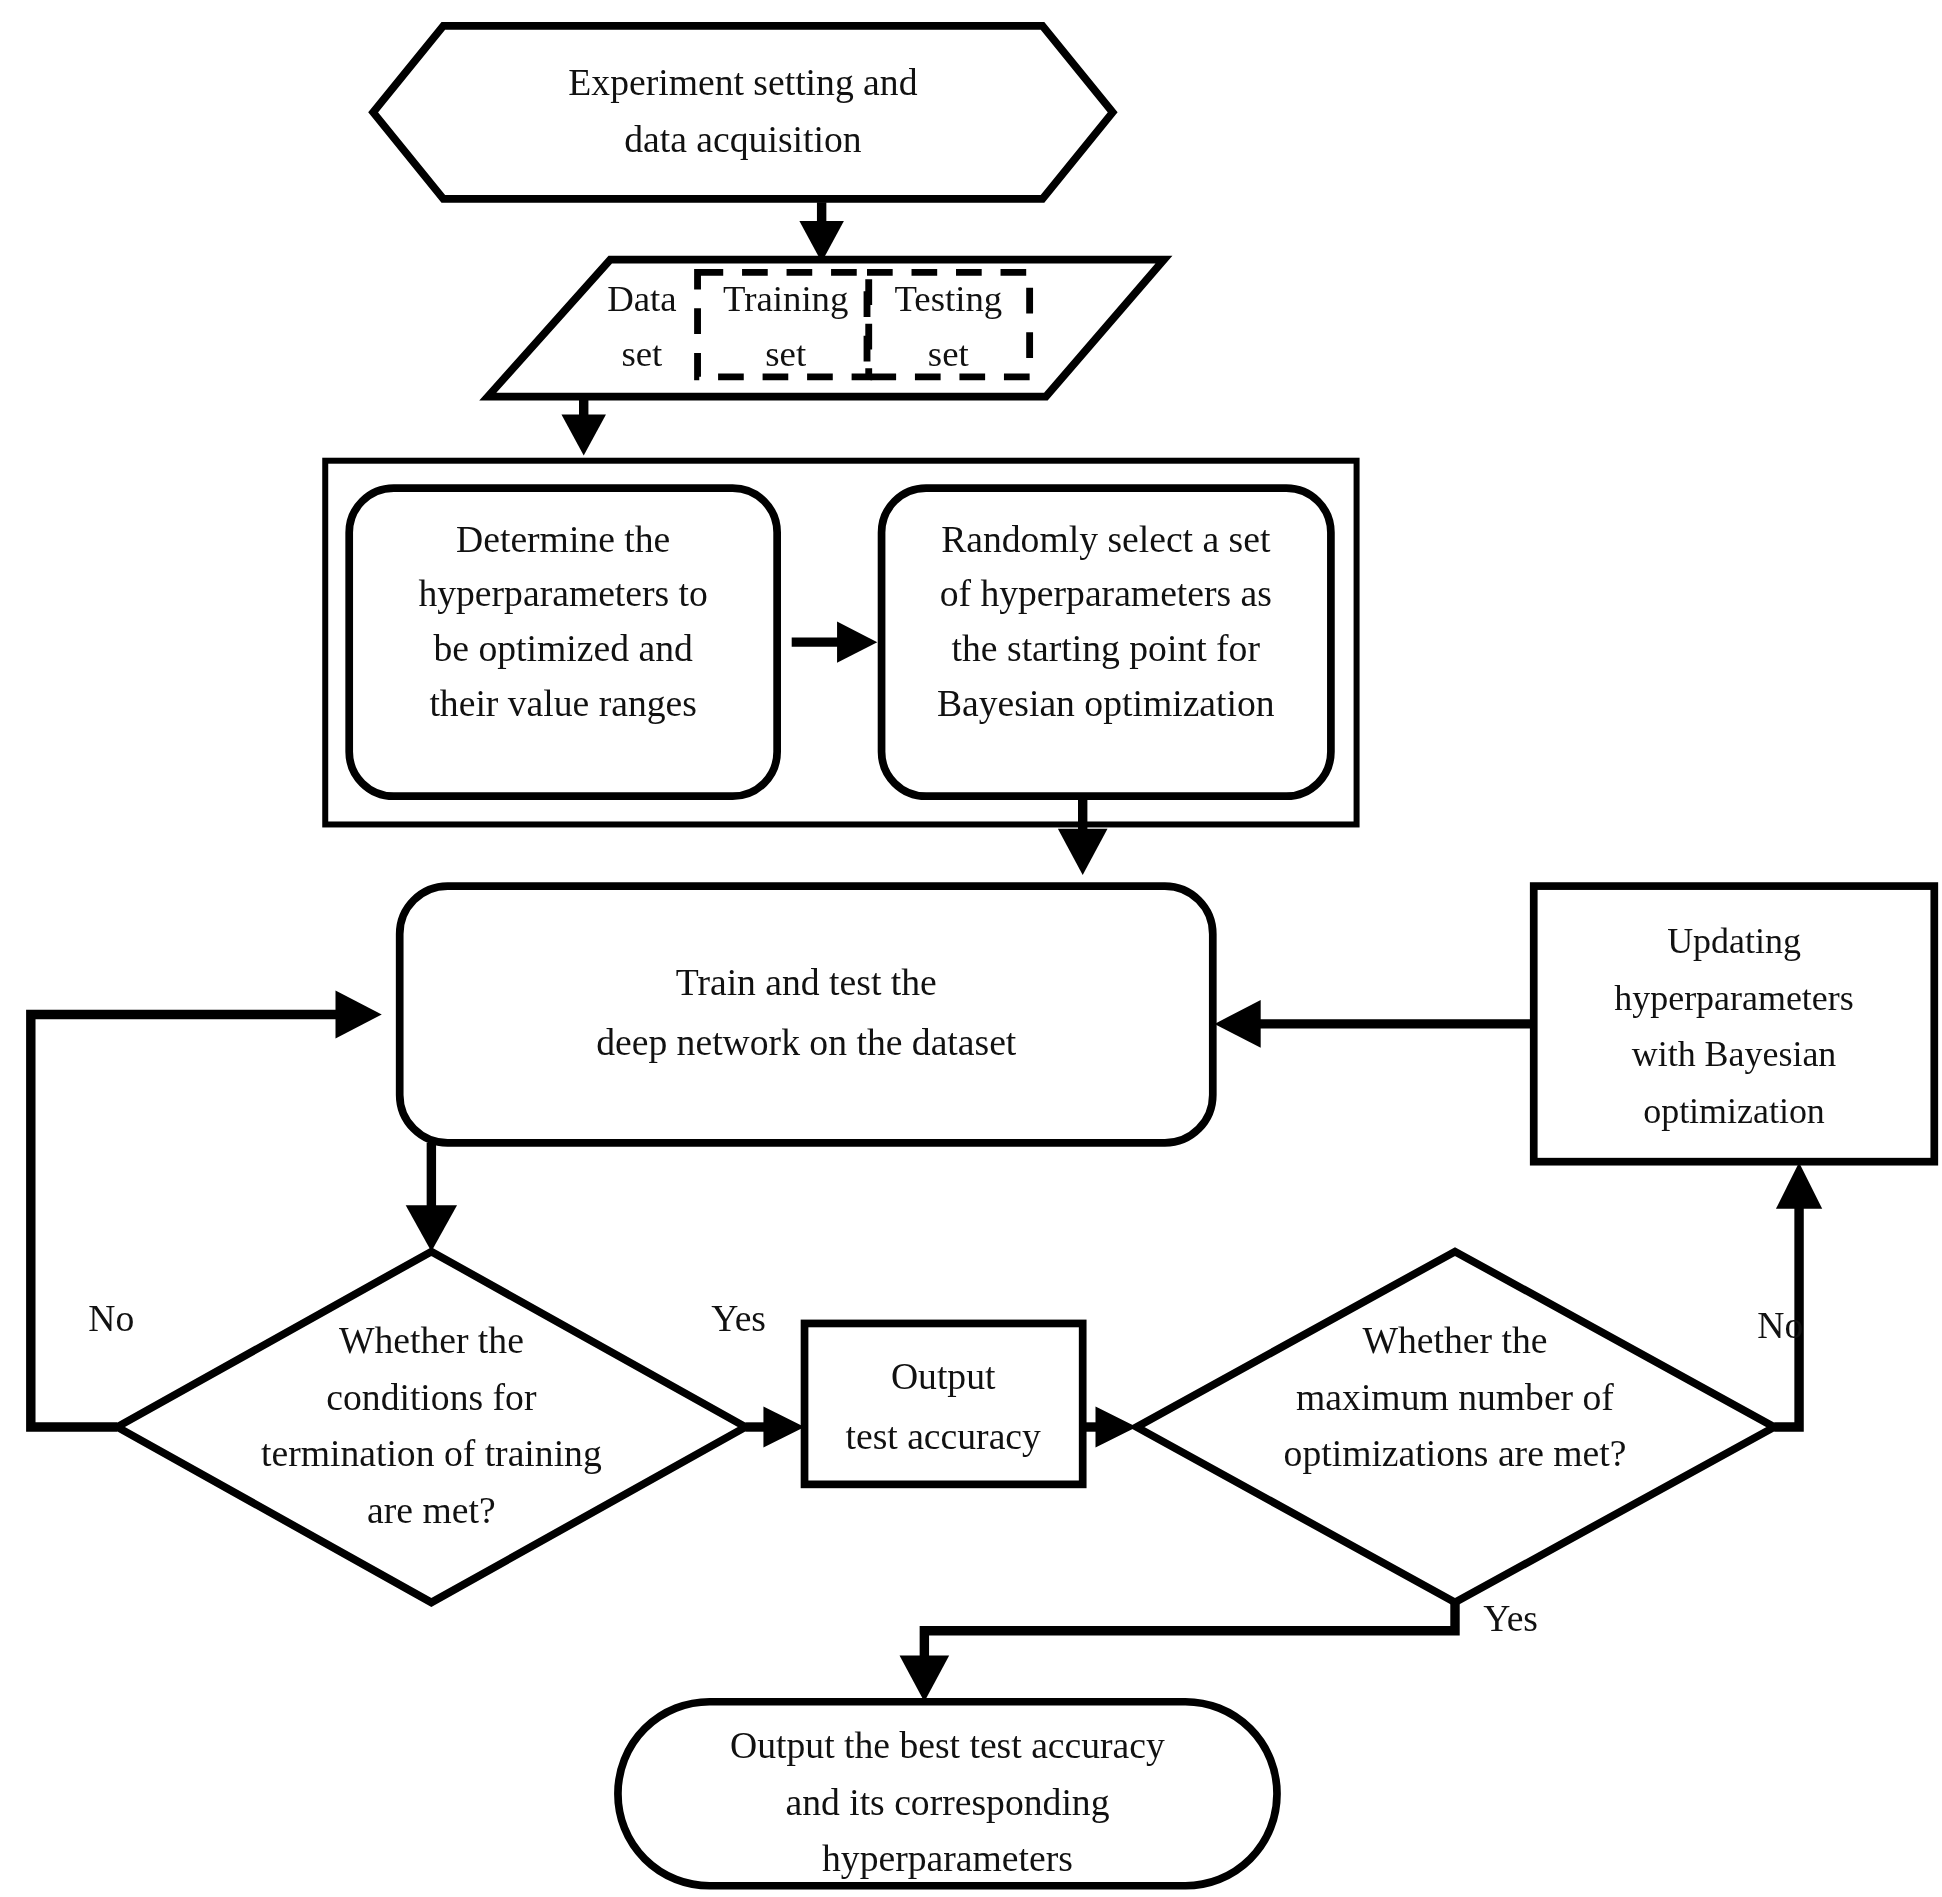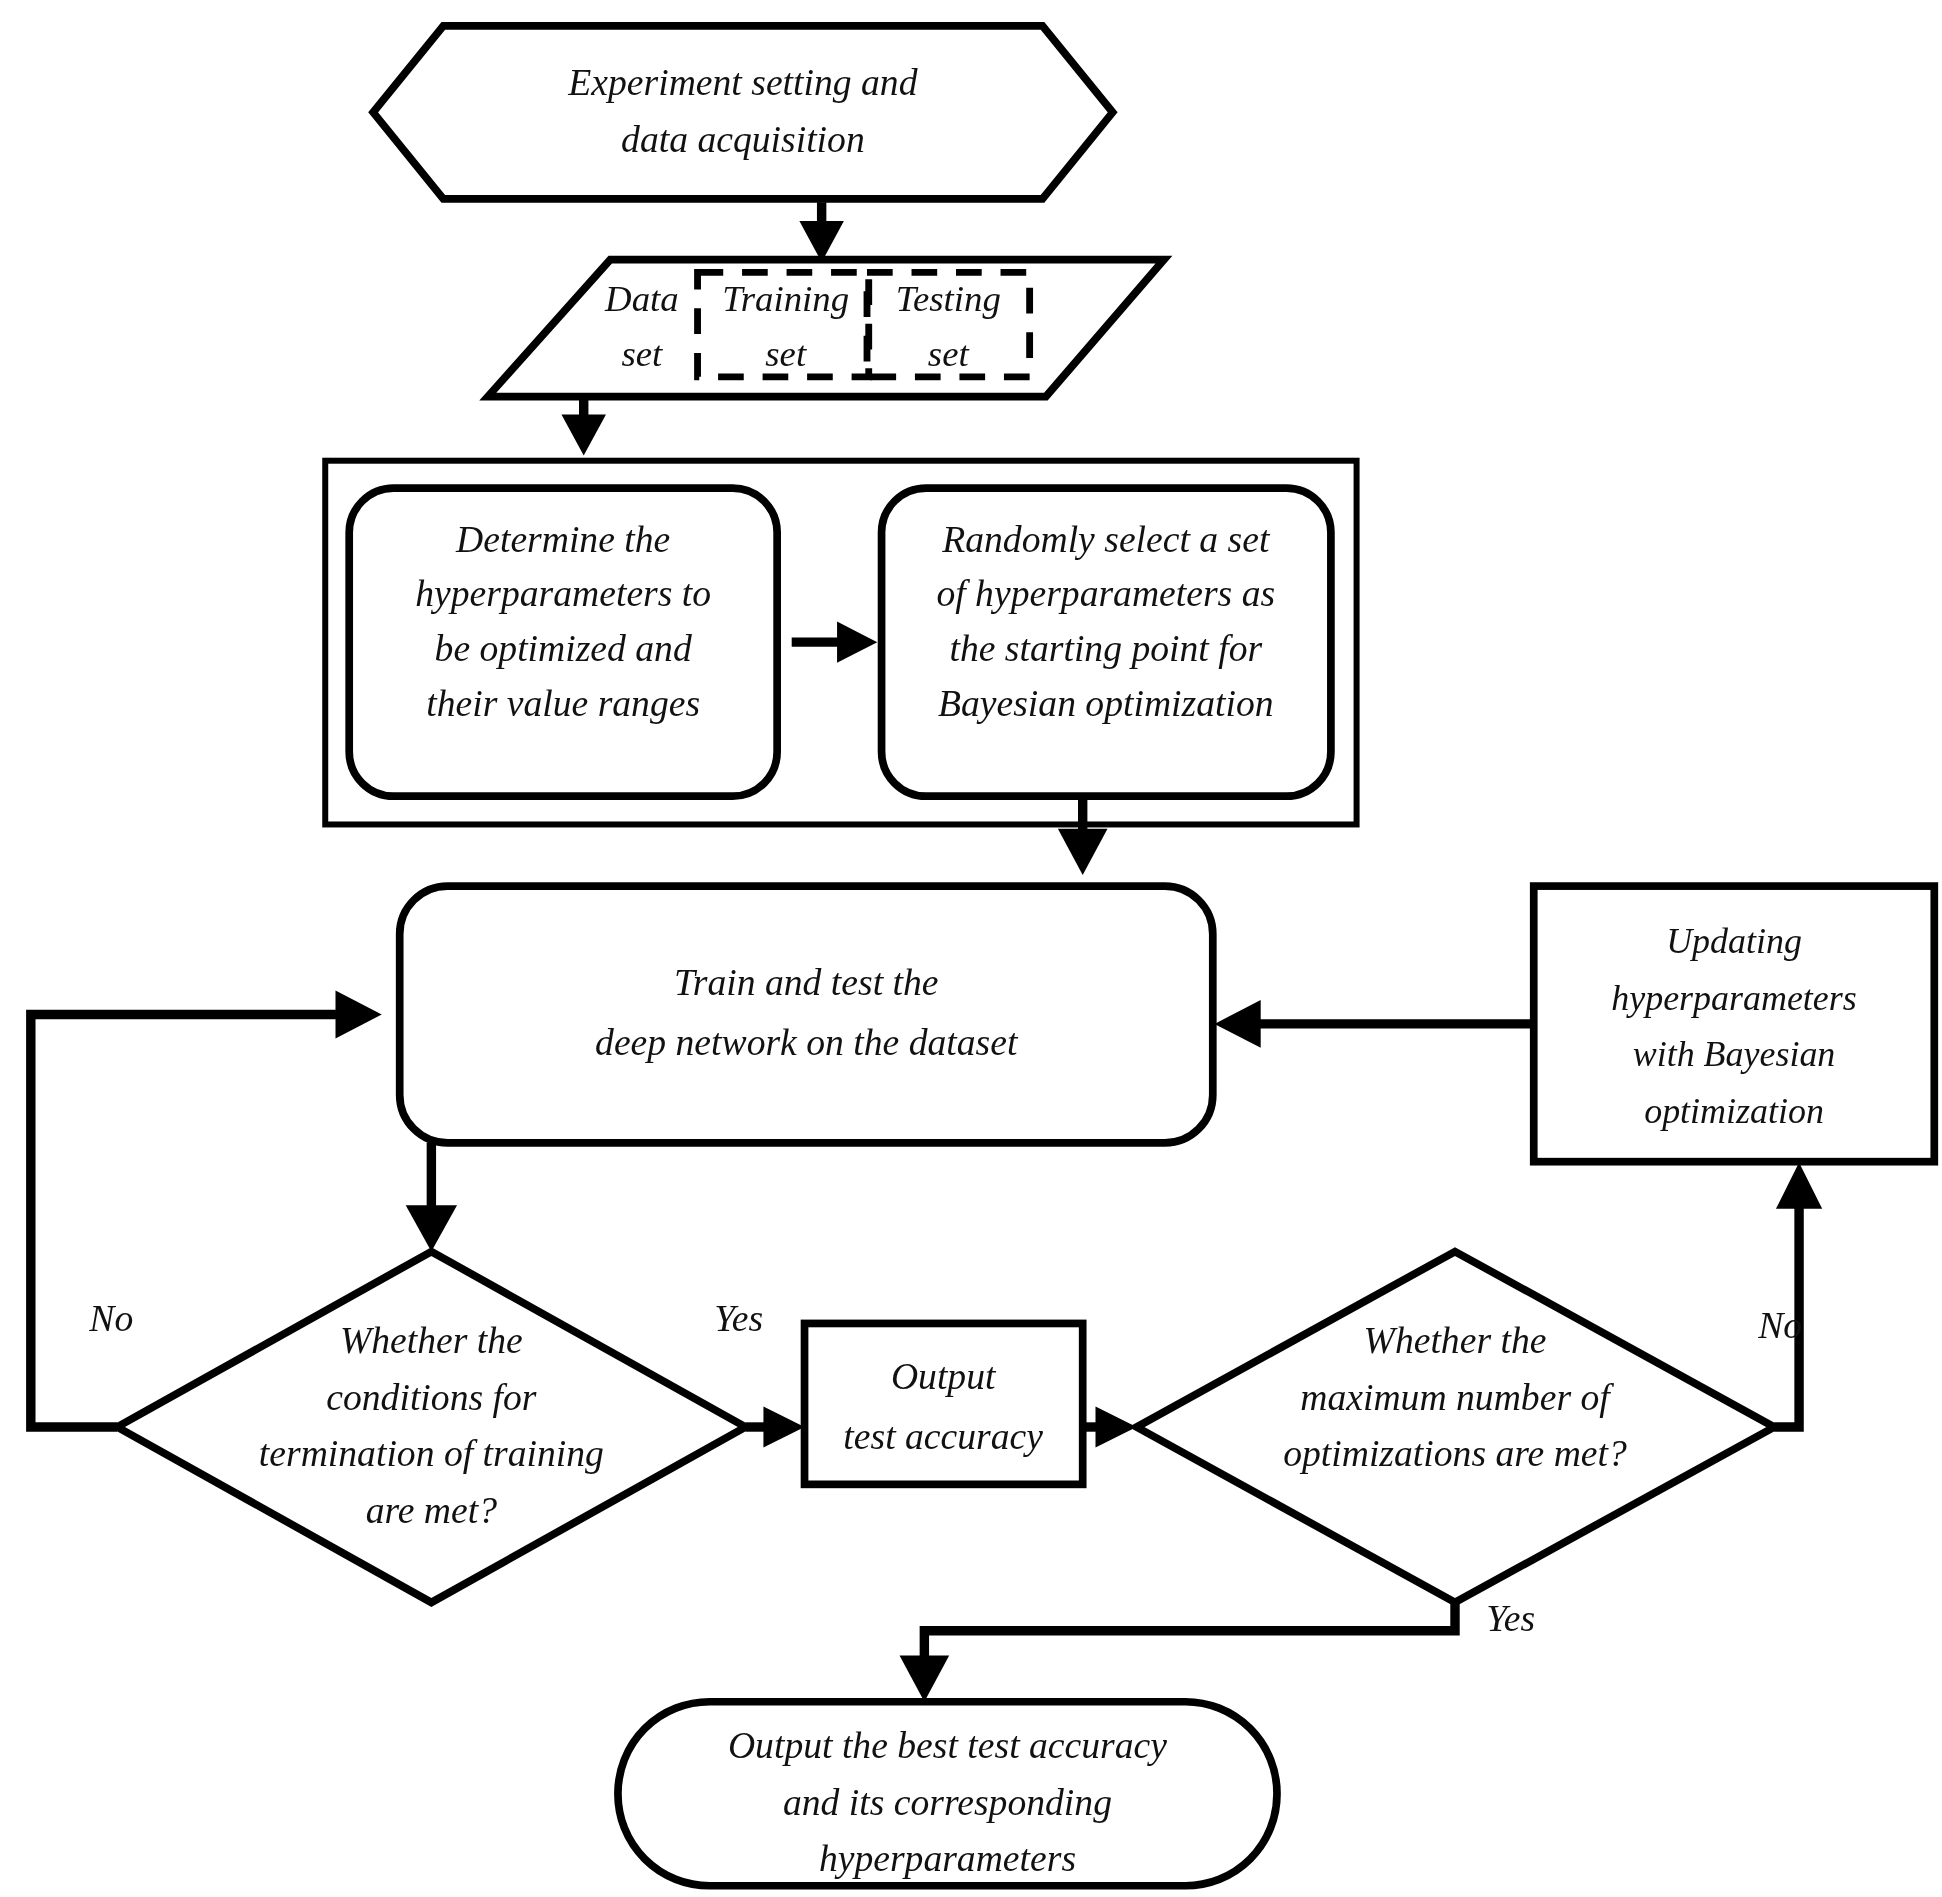--- a/index.html
+++ b/index.html
@@ -11,21 +11,20 @@
     width: 1942px;
     height: 1898px;
     font-family: "Liberation Serif", "DejaVu Serif", serif;
     overflow: hidden;
   }
   #flow-root {
     position: relative;
     width: 1942px;
     height: 1898px;
     background: #ffffff;
-    font-style: italic;
   }
   svg#flow-svg {
     position: absolute;
     top: 0; left: 0;
     width: 1942px;
     height: 1898px;
     display: block;
   }
   .shape-stroke {
     fill: #ffffff;

